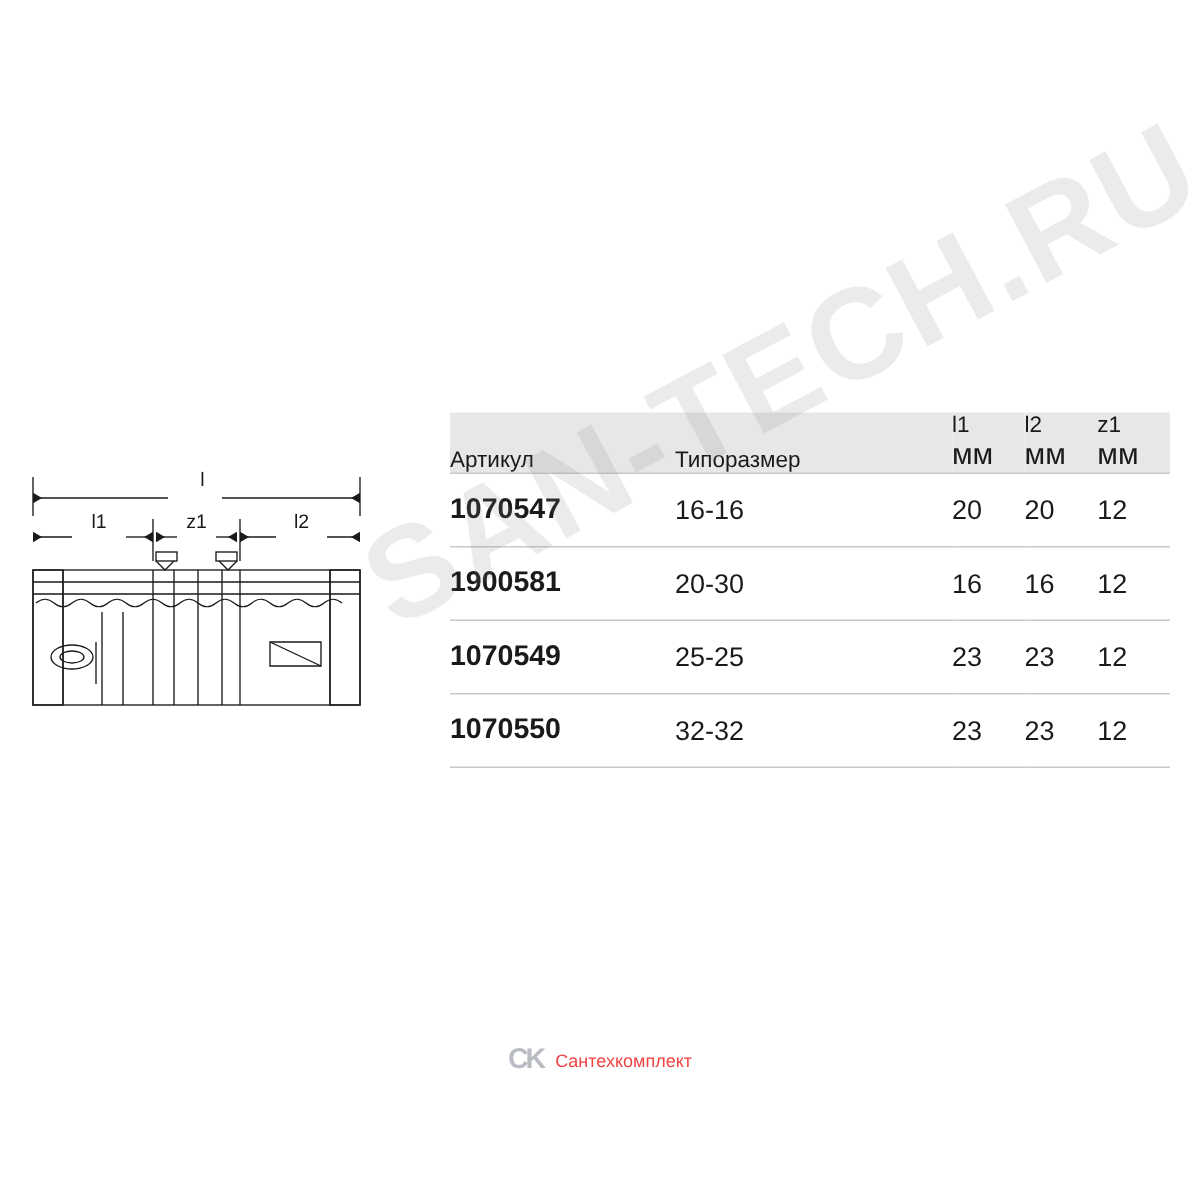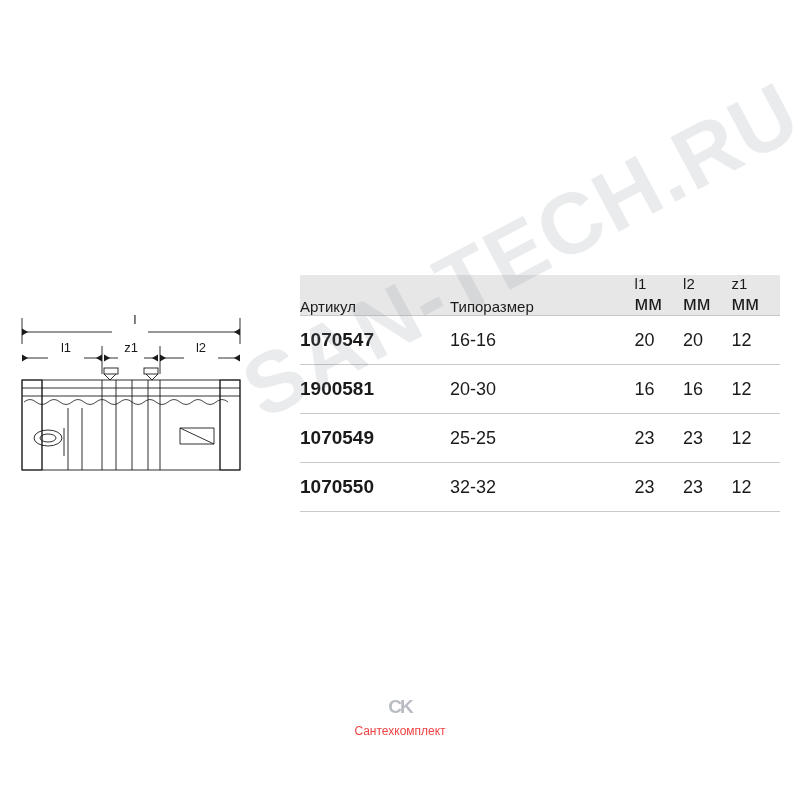--- a/index.html
+++ b/index.html
@@ -42,21 +42,20 @@
   #watermark-footer {
     position: absolute;
     left: 0;
     right: 0;
     top: 697px;
     display: flex;
     align-items: center;
     justify-content: center;
     gap: 8px;
     z-index: 6;
-    flex-direction: column;
   }
   #watermark-footer .logo-mark {
     font-size: 19px;
     font-weight: bold;
     color: #b9bcc2;
     letter-spacing: -2px;
     line-height: 1;
   }
   #watermark-footer .logo-text {
     font-size: 12px;

